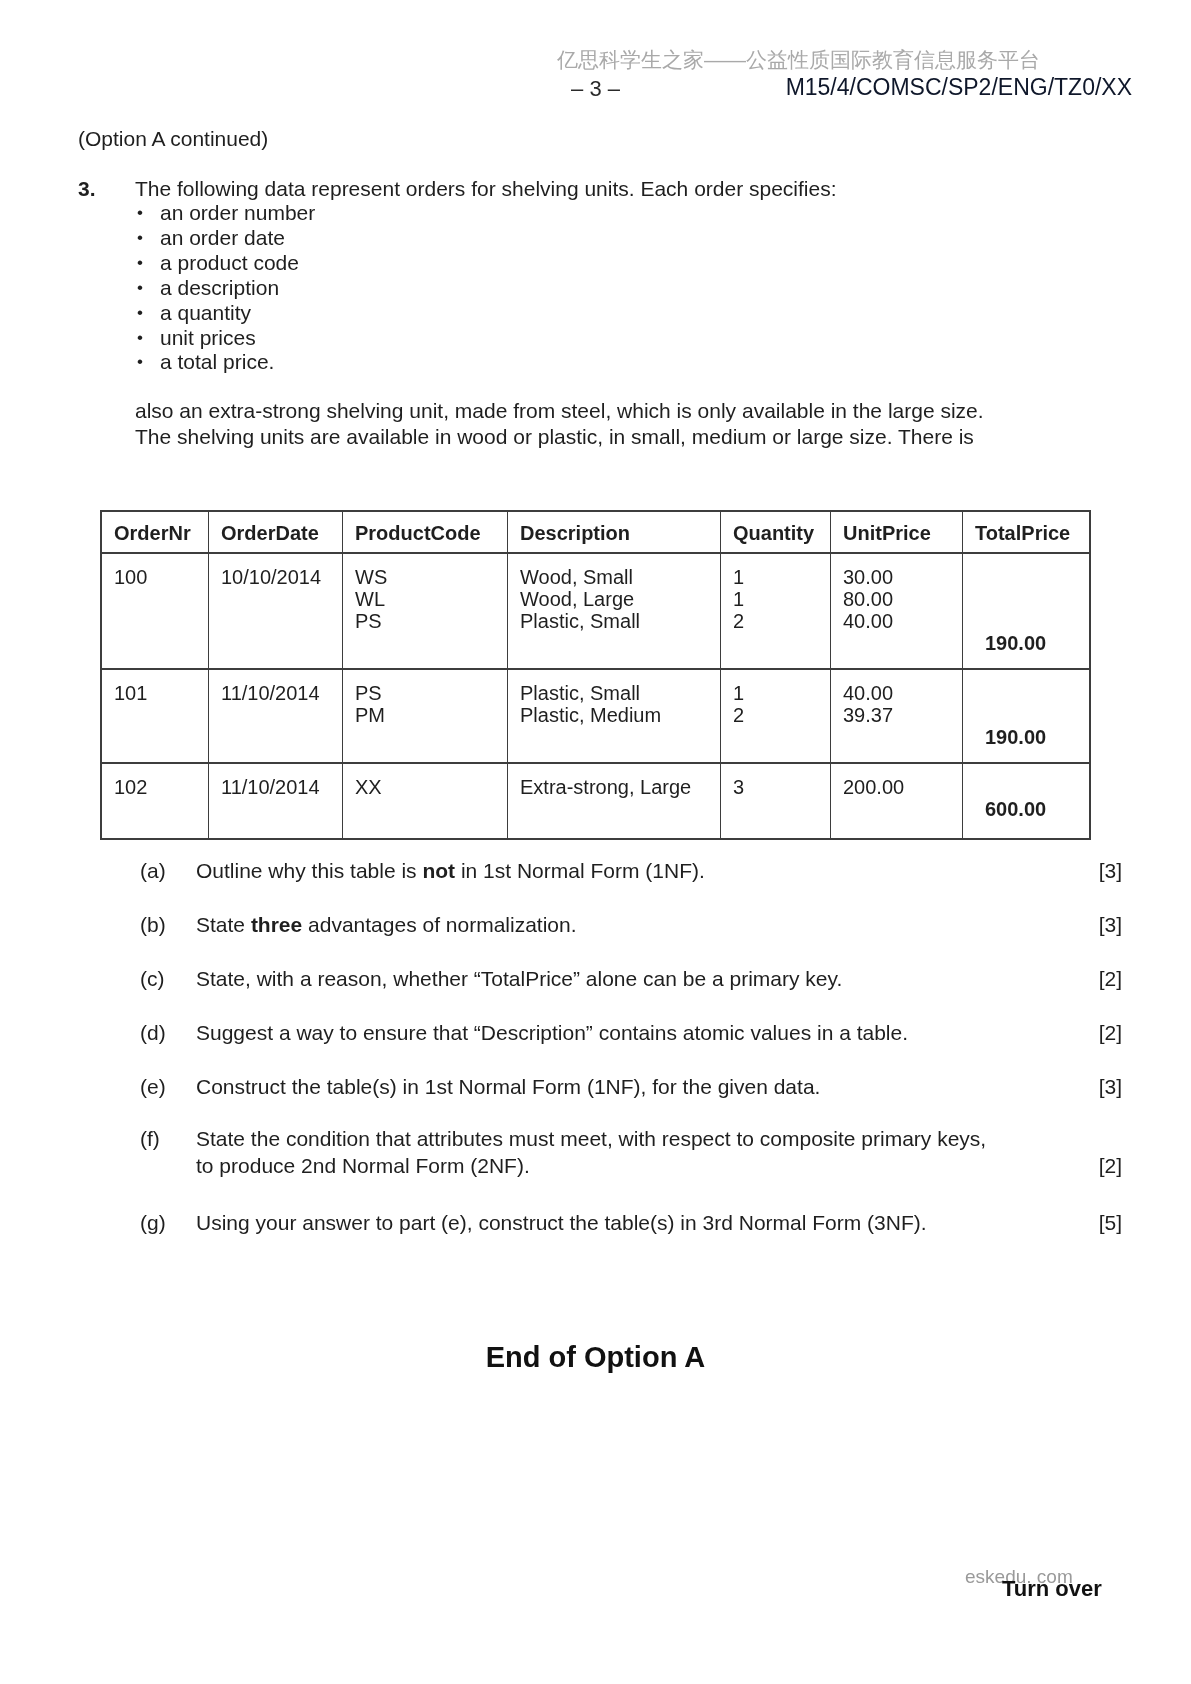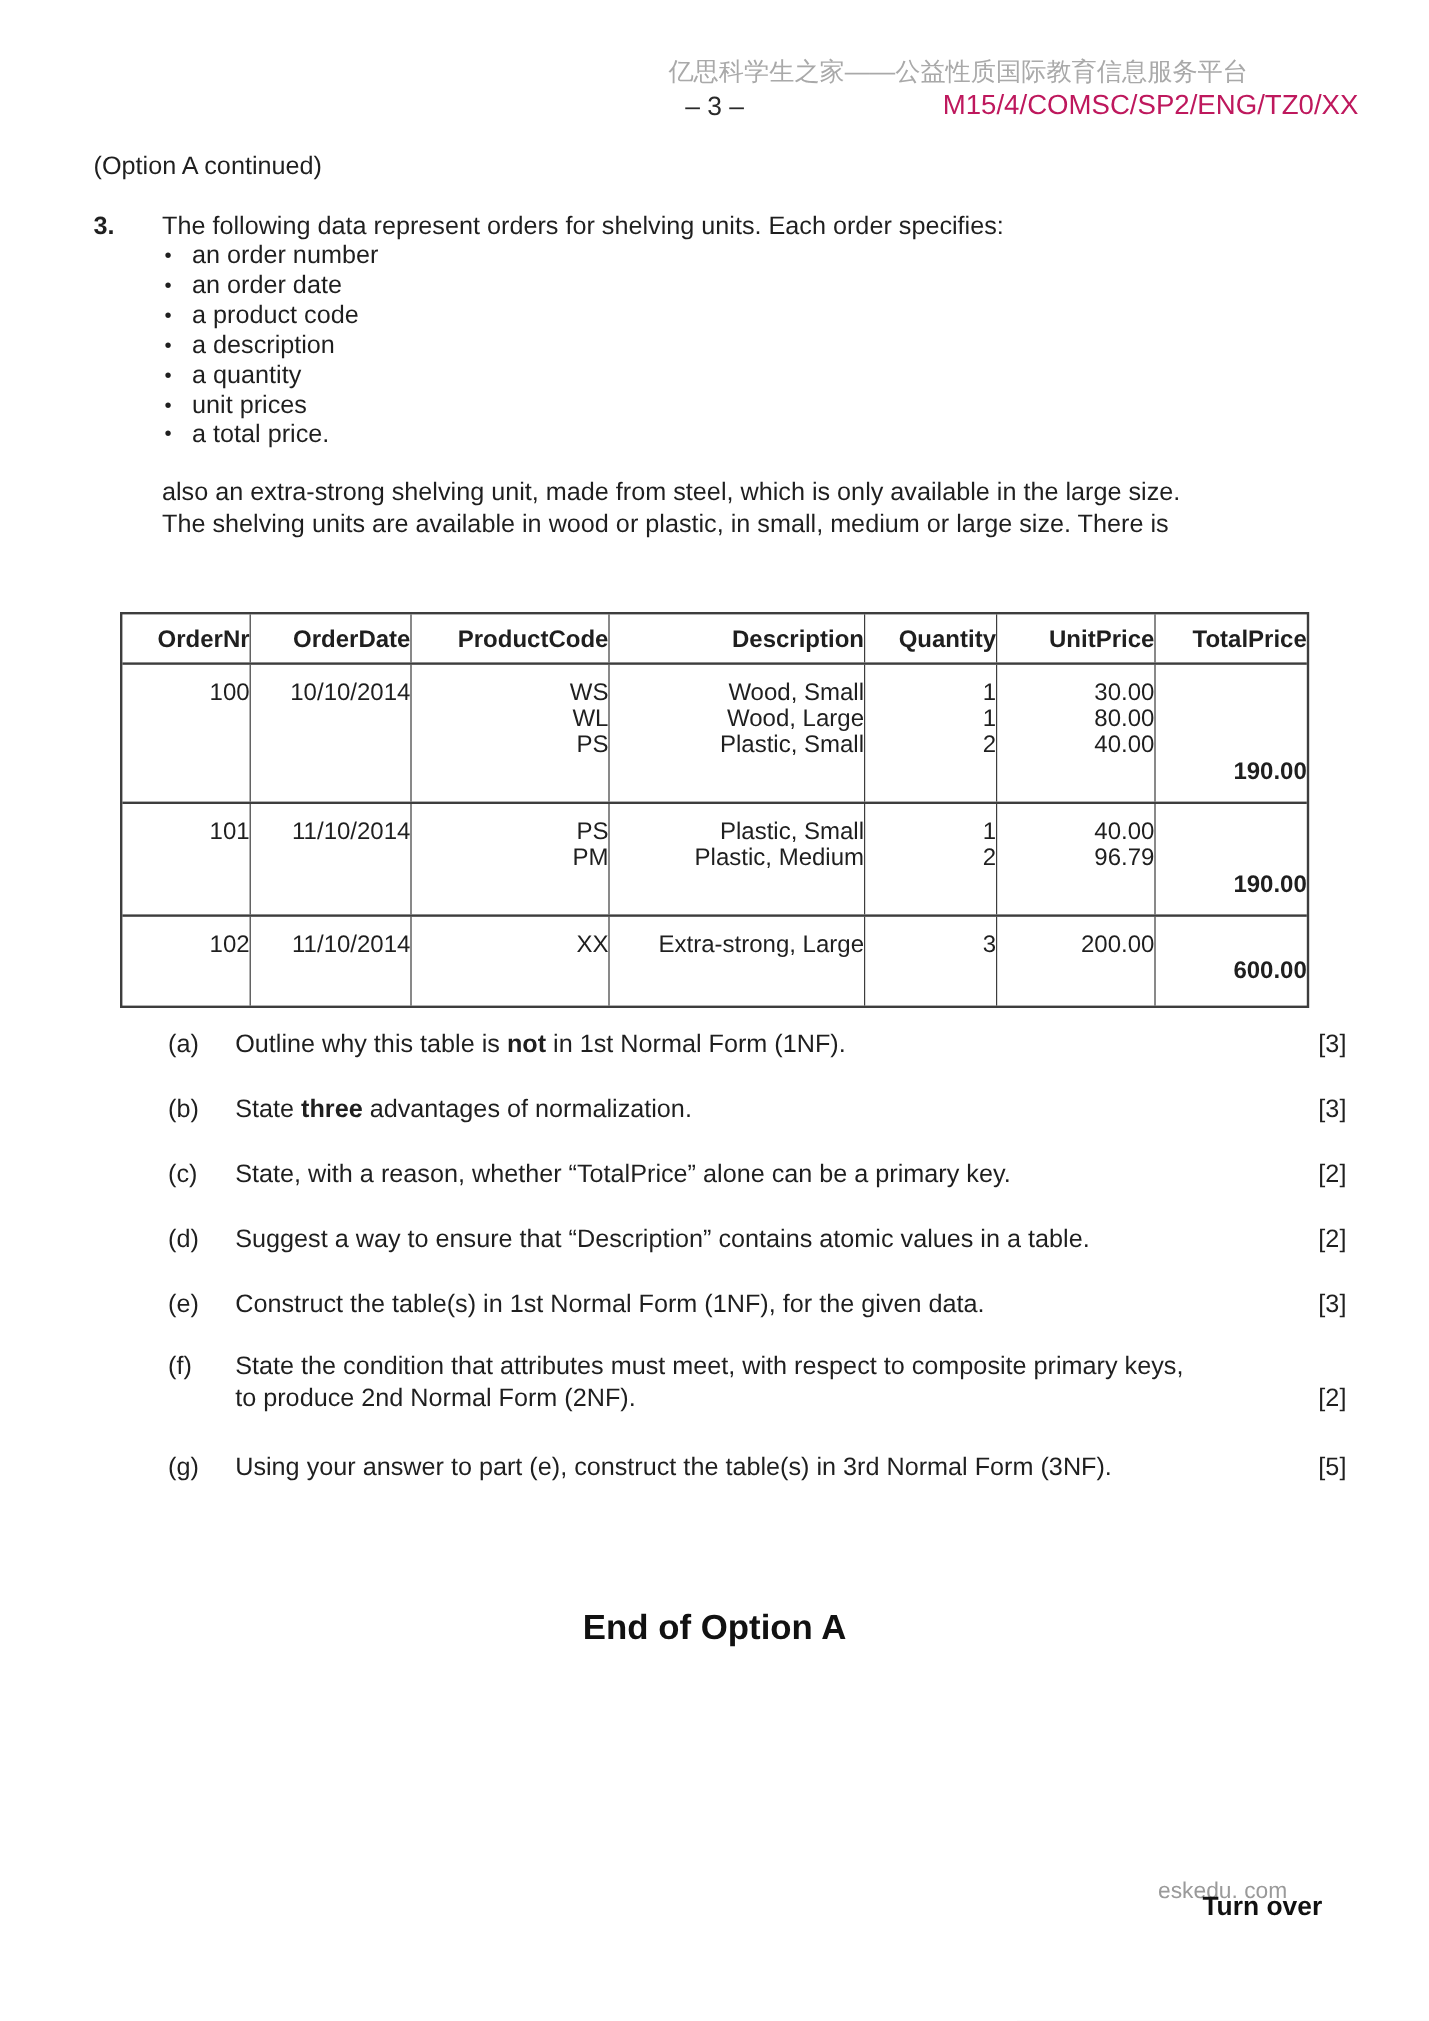--- a/index.html
+++ b/index.html
@@ -4,36 +4,36 @@
 <style>
   * { margin:0; padding:0; box-sizing:border-box; }
   body { background:#e8e8e8; font-family:"Liberation Sans", sans-serif; }
   .page {
     position:relative; width:1191px; height:1684px; background:#ffffff;
     margin:0 auto; color:#1f1f1f; overflow:hidden;
   }
   
   .wm-top { position:absolute; top:46px; right:151px; font-size:21px; color:#a9a9a9; }
   .page-num { position:absolute; top:76px; left:0; width:1191px; text-align:center; font-size:22px; color:#2a2a2a; }
-  .paper-code { position:absolute; top:74px; right:59px; font-size:23px; color:#be185d; }
+  .paper-code { position:absolute; top:74px; right:59px; font-size:23px; color:#0f172a; }
   .opt-heading { position:absolute; top:127px; left:78px; font-size:21px; font-weight:normal; }
   
   .q-row { position:absolute; top:177px; left:78px; display:flex; font-size:21px; }
   .q-num { width:57px; font-weight:bold; }
   .bullets { position:absolute; top:201px; left:137px; list-style:none; }
   .bullets li { display:flex; line-height:24.9px; font-size:21px; }
   .bullets .dot { width:23px; font-size:17px; }
   .para { position:absolute; top:398px; left:135px; font-size:21px; line-height:26.4px; }
   
   .dbtable { position:absolute; top:510px; left:100px; width:991px; border:2px solid #3d3d3d; background:#fff; }
   .trow { display:grid; grid-template-columns:107px 134px 165px 213px 110px 132px 126px; }
   .trow.hdr { height:42px; border-bottom:2px solid #3d3d3d; }
   .trow.body { border-bottom:2px solid #3d3d3d; }
   .trow.body:last-child { border-bottom:none; }
-  .trow > div { border-right:1px solid #3d3d3d; padding-left:12px;text-align:right; }
+  .trow > div { border-right:1px solid #3d3d3d; padding-left:12px; }
   .trow > div:last-child { border-right:none; }
   .trow.hdr > div { font-weight:bold; font-size:20px; padding-top:10px; }
   .trow.body > div { padding-top:12px; font-size:20px; line-height:22px; }
   .r1 { height:116px; } .r2 { height:94px; } .r3 { height:74px; }
   .tp-val { padding-left:0;font-weight:bold; }
   
   .part { position:absolute; left:140px; width:982px; display:flex; font-size:21px; line-height:27px; }
   .part .lbl { width:56px; }
   .part .ptext { flex:1; }
   .part .marks { position:absolute; right:0; bottom:0; }
@@ -145,21 +145,21 @@
       <div>
         <div>Plastic, Small</div>
         <div>Plastic, Medium</div>
       </div>
       <div>
         <div>1</div>
         <div>2</div>
       </div>
       <div>
         <div>40.00</div>
-        <div>96.79</div>
+        <div>39.37</div>
       </div>
       <div>
         <div class="tp-val" style="margin-top:44px; padding-left:10px;">190.00</div>
       </div>
     </div>
 
     <div class="trow body r3">
       <div>102</div>
       <div>11/10/2014</div>
       <div>

